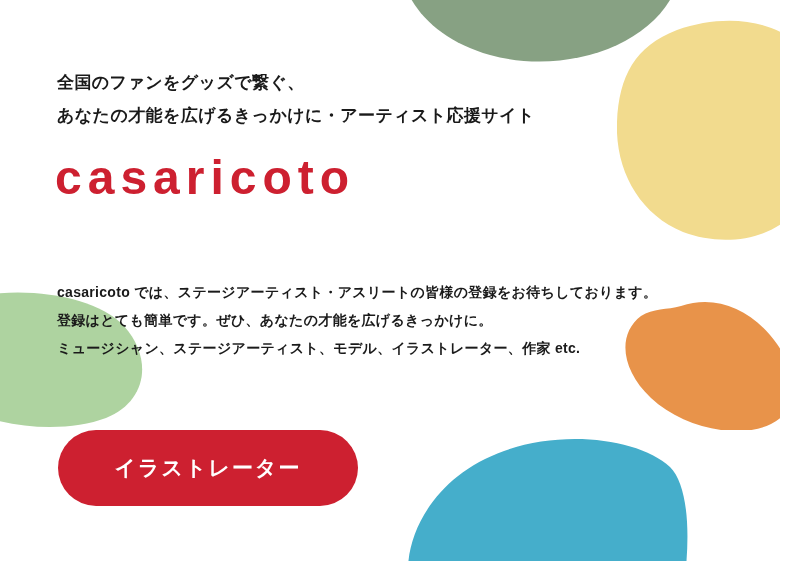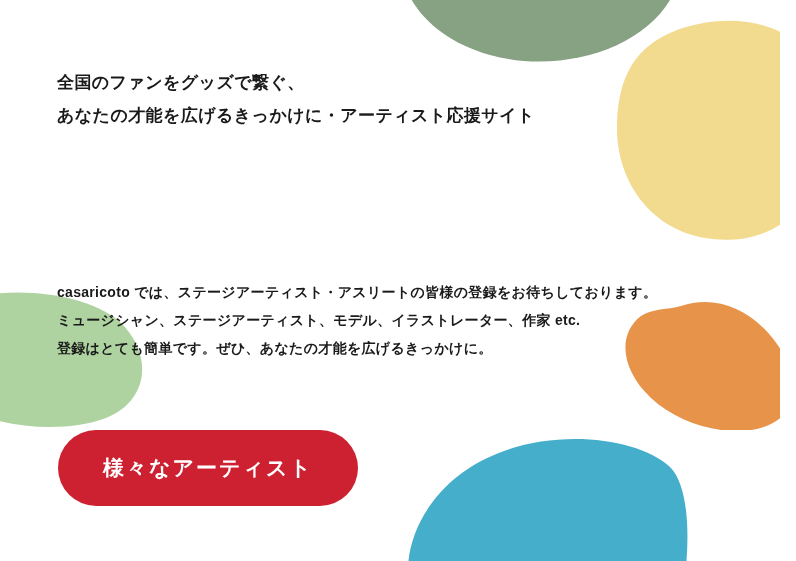--- a/index.html
+++ b/index.html
@@ -135,23 +135,24 @@
     </svg>
   </div>
 
   <div class="content">
 
     <div class="headline">
       <span class="line">全国のファンをグッズで繋ぐ、</span>
       <span class="line">あなたの才能を広げるきっかけに・アーティスト応援サイト</span>
     </div>
 
+    <div class="logo">casaricoto</div>
 
     <div class="body-copy">
       <span class="line">casaricoto では、ステージアーティスト・アスリートの皆様の登録をお待ちしております。</span>
+      <span class="line">登録はとても簡単です。ぜひ、あなたの才能を広げるきっかけに。</span>
       <span class="line">ミュージシャン、ステージアーティスト、モデル、イラストレーター、作家 etc.</span>
-      <span class="line">登録はとても簡単です。ぜひ、あなたの才能を広げるきっかけに。</span>
     </div>
 
-    <button class="cta-button">様々なアーティスト</button>
+    <button class="cta-button">イラストレーター</button>
 
   </div>
 </div>
 
 </body></html>

